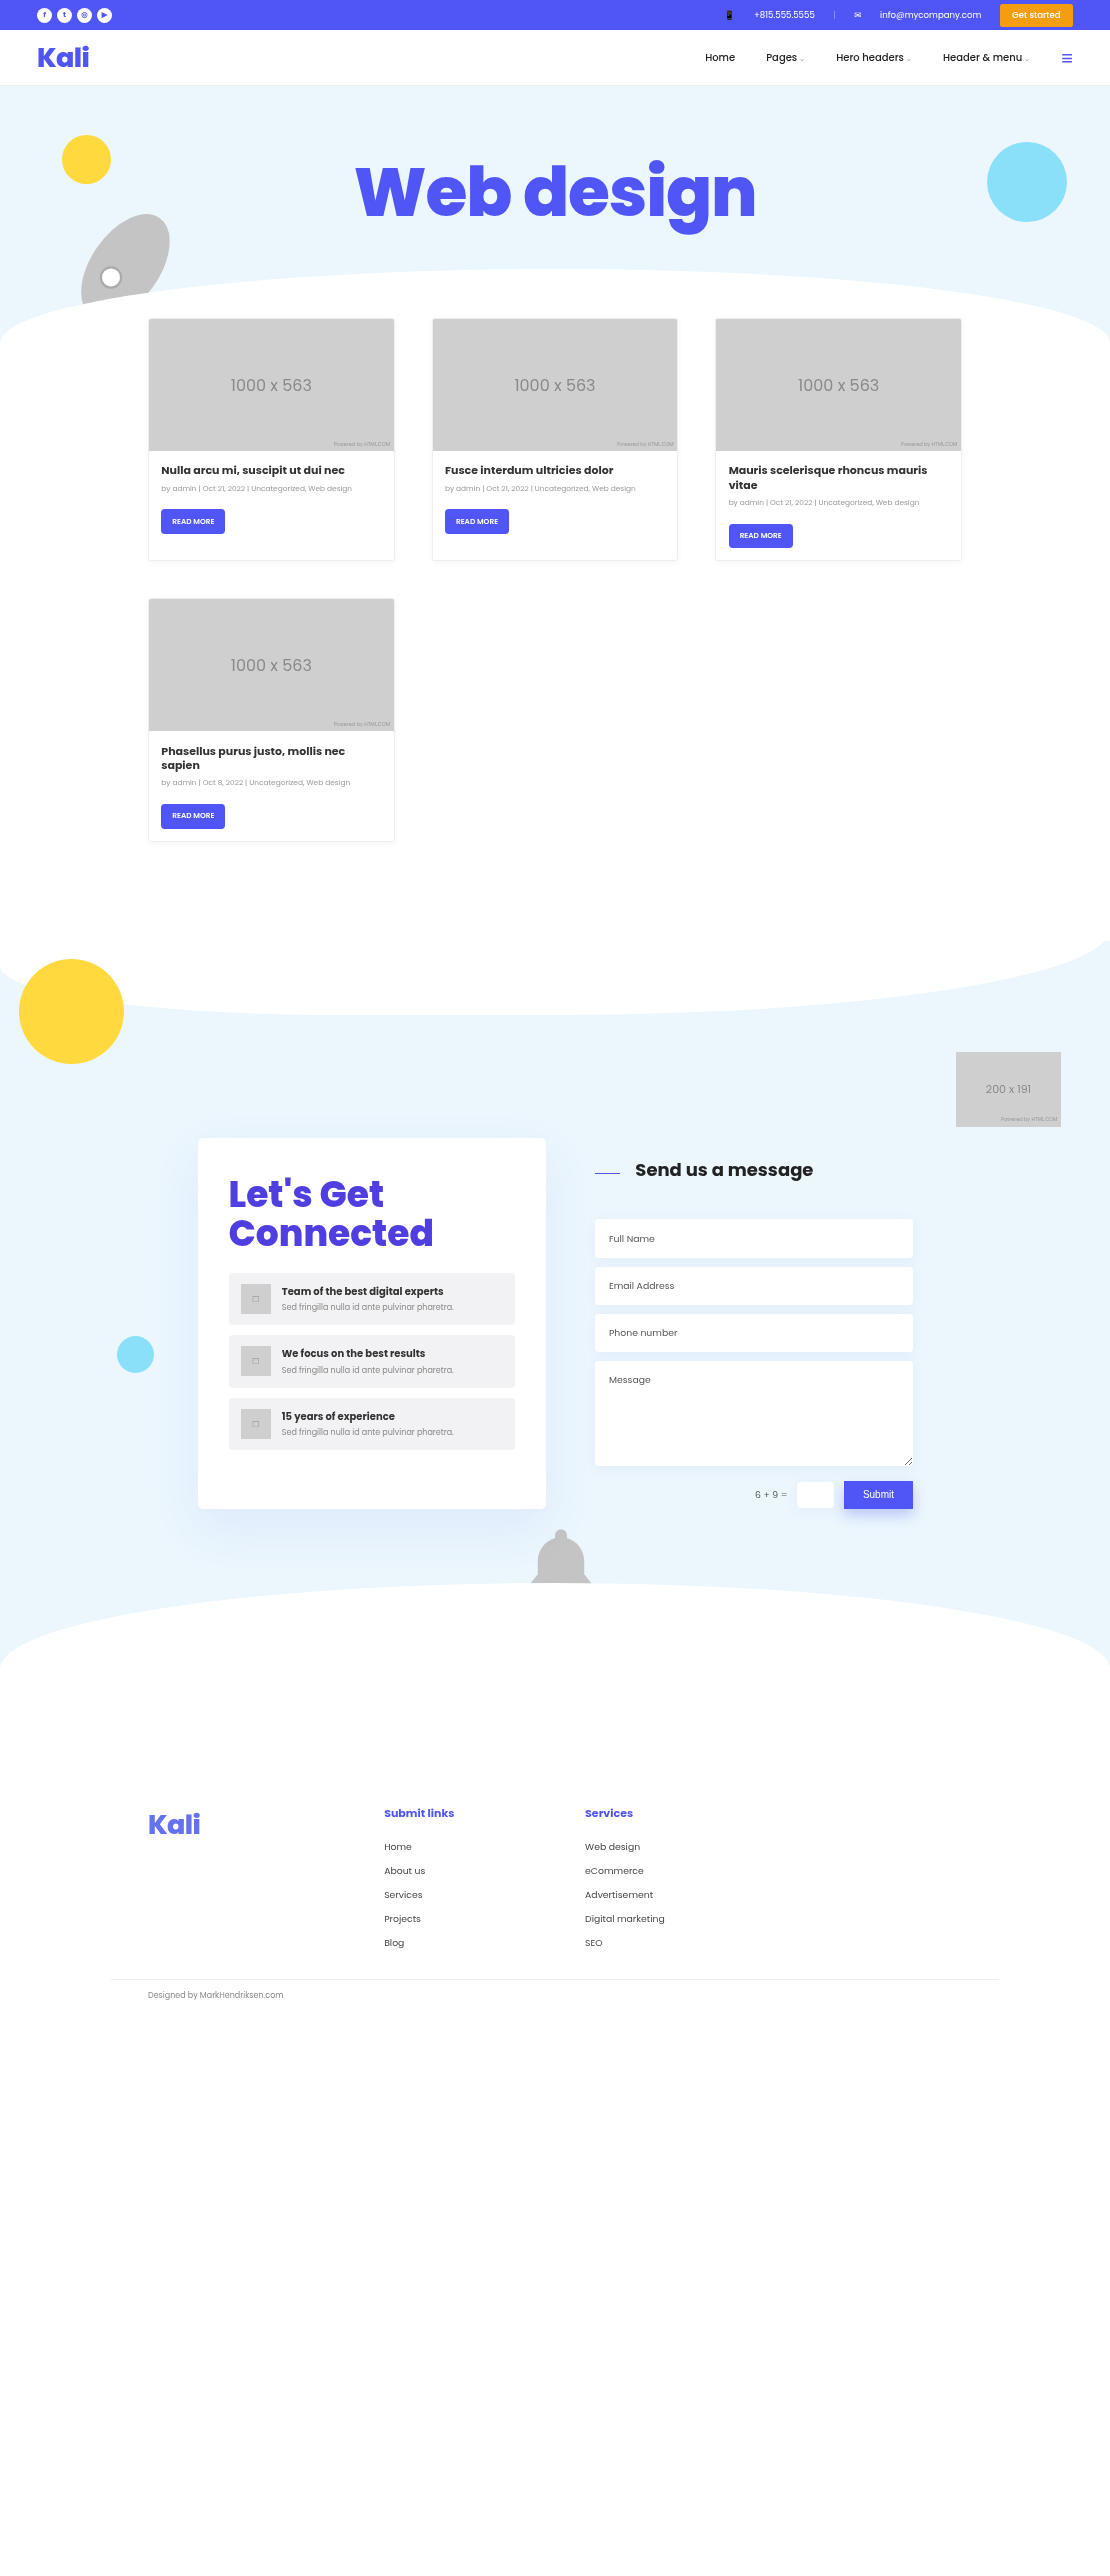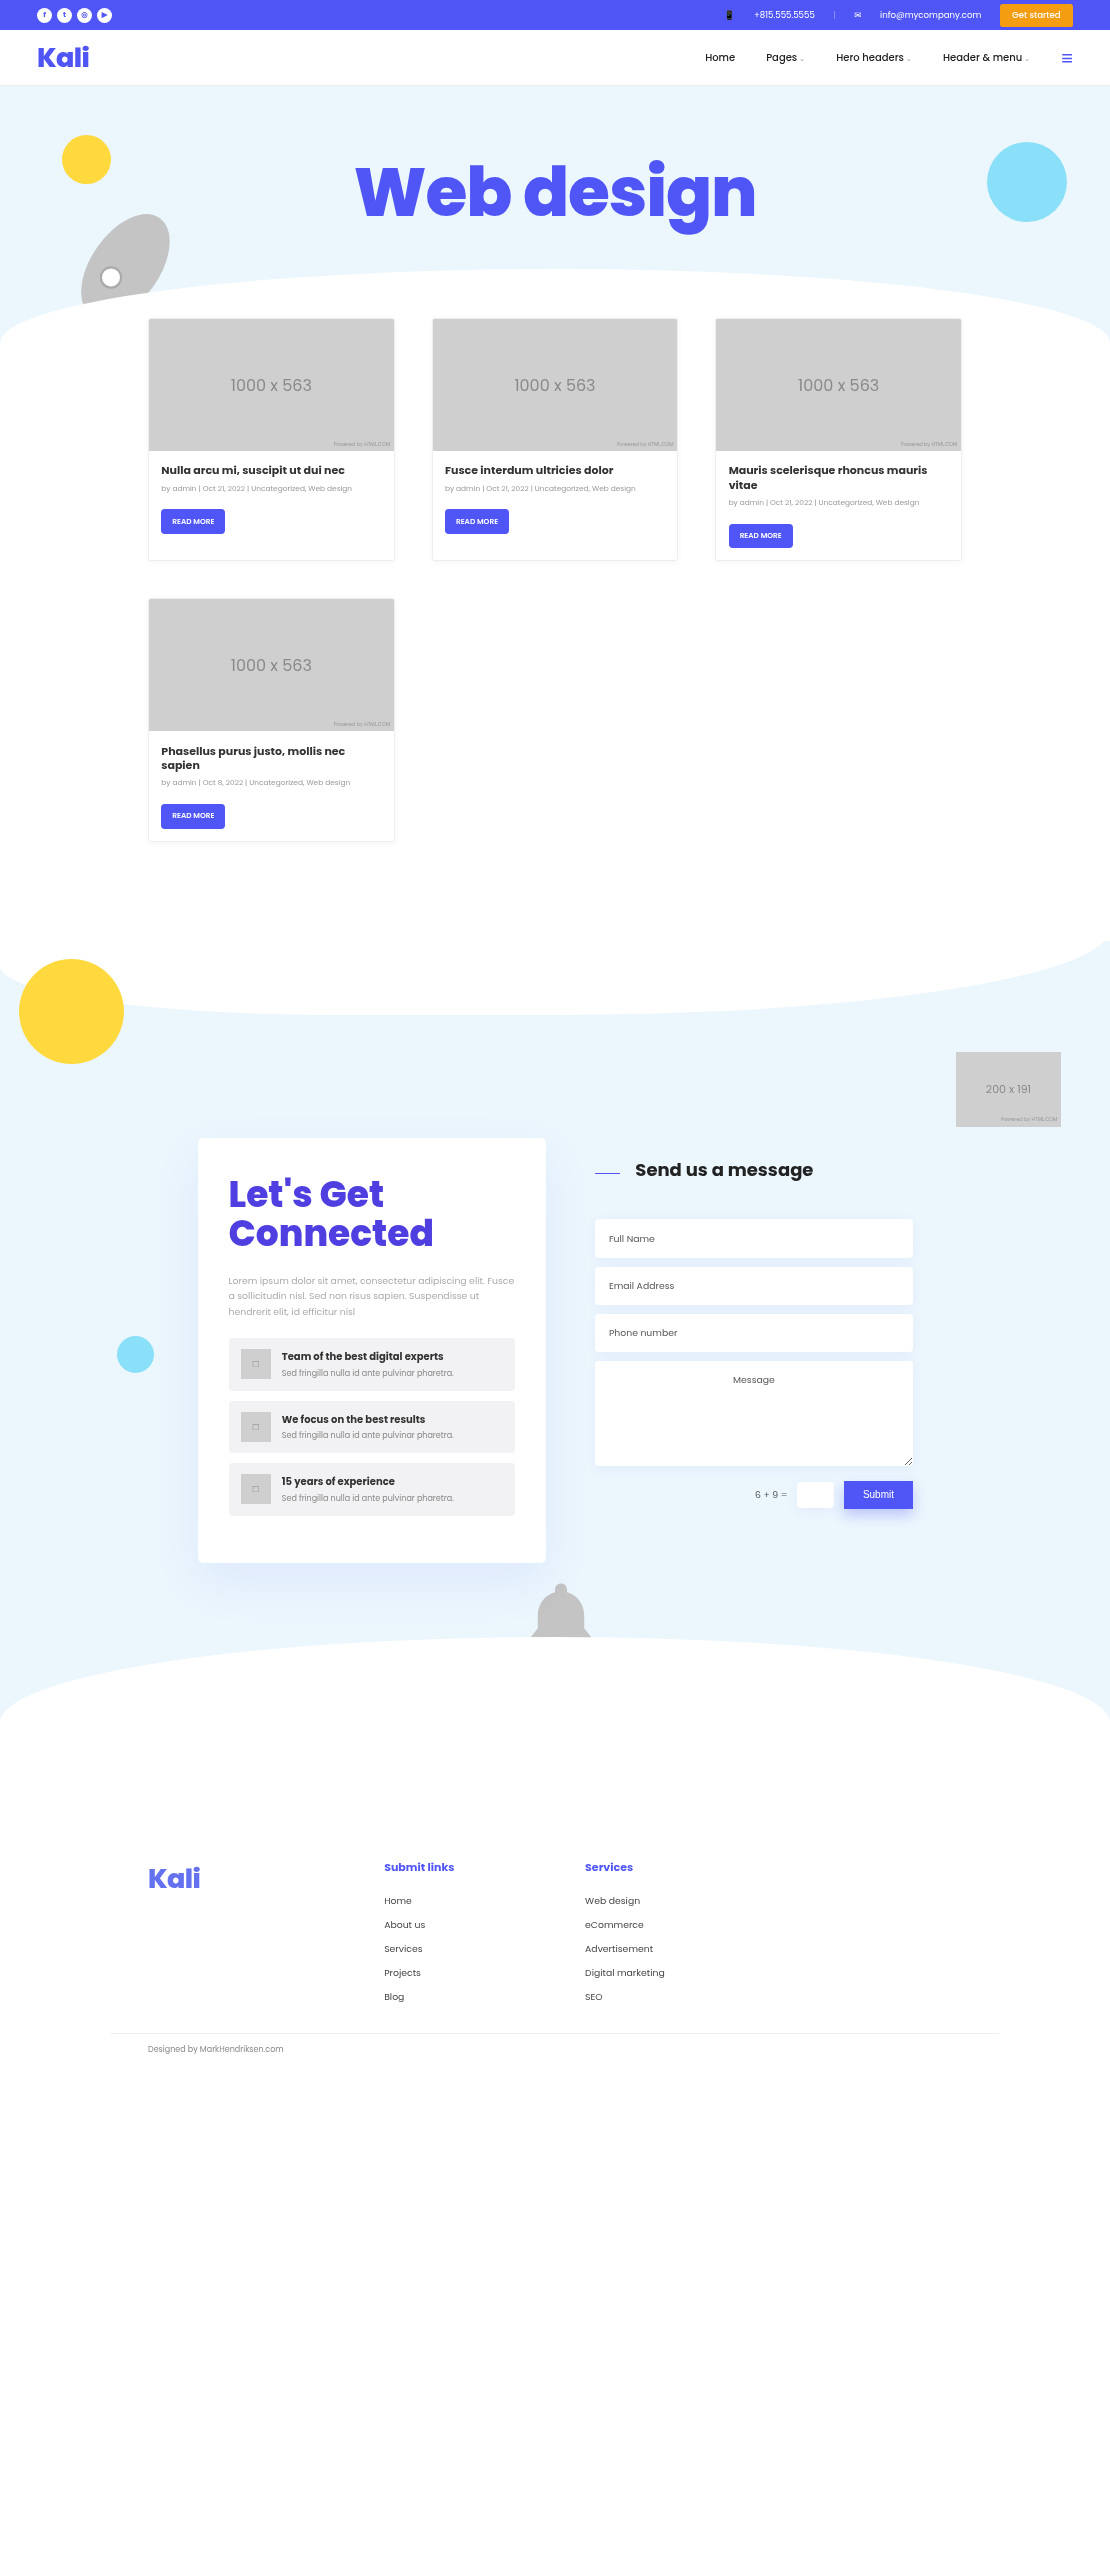--- a/index.html
+++ b/index.html
@@ -57,21 +57,21 @@
 .feature .ficon { width:30px; height:30px; background:#cfcfcf; flex:none; display:flex; align-items:center; justify-content:center; font-size:10px; color:#888; }
 .feature h4 { font-size:10px; font-weight:700; margin-bottom:2.5px; }
 .feature p { font-size:8px; color:#888; line-height:1.5; }
 
 .formside { padding-top:18.5px; }
 .formside .line { display:inline-block; width:25px; height:1.2px; background:#5056f5; vertical-align:middle; margin-right:12.3px; }
 .formside h3 { display:inline-block; font-size:18px; font-weight:700; color:#222; }
 .formside .formfields { margin-top:36px; display:flex; flex-direction:column; gap:8.6px; }
 .formside input, .formside textarea, .formside .capbox { width:100%; padding:12.3px 13.6px; border:none; border-radius:3.7px; font-size:9.3px; font-family:inherit; box-shadow:0 2.5px 12.3px rgba(80,86,245,.06); color:#555; }
 .formside input::placeholder, .formside textarea::placeholder { color:#555; }
-.formside textarea { min-height:105px; resize:vertical;text-align:center; }
+.formside textarea { min-height:105px; resize:vertical; }
 .formside .caprow { display:flex; align-items:center; justify-content:flex-end; gap:10px; margin-top:6.2px; }
 .formside .caprow span { font-size:9.3px; color:#555; }
 .formside .caprow input { width:37px; padding:6.2px; }
 .formside .submit { background:#5056f5; color:#fff; border:none; padding:8.6px 18.5px; border-radius:0; font-size:10px; font-weight:500; box-shadow:0 6.2px 12.3px rgba(80,86,245,.3); }
 
 
 .footer { max-width:888px; margin:0 auto; padding:25px 37px 18.5px; display:grid; grid-template-columns:1.2fr 1fr 1fr 1fr; gap:25px; }
 .footer .flogo { font-size:27px; font-weight:800; color:#6472f0; letter-spacing:-0.6px; }
 .footer h5 { color:#5056f5; font-size:11px; font-weight:700; margin-bottom:18.5px; }
 .footer ul { list-style:none; }
@@ -160,21 +160,20 @@
 </div>
 
 <div class="contact-wrap">
   <div class="yellowcircle"></div>
   <div class="grayph">200 x 191</div>
   <div class="sidecircle"></div>
 
   <div class="contact-inner">
     <div class="contact-card">
       <h2>Let's Get Connected</h2>
-      <p class="sub">Lorem ipsum dolor sit amet, consectetur adipiscing elit. Fusce a sollicitudin nisl. Sed non risus sapien. Suspendisse ut hendrerit elit, id efficitur nisl</p>
 
       <div class="feature">
         <div class="ficon">□</div>
         <div>
           <h4>Team of the best digital experts</h4>
           <p>Sed fringilla nulla id ante pulvinar pharetra.</p>
         </div>
       </div>
       <div class="feature">
         <div class="ficon">□</div>

